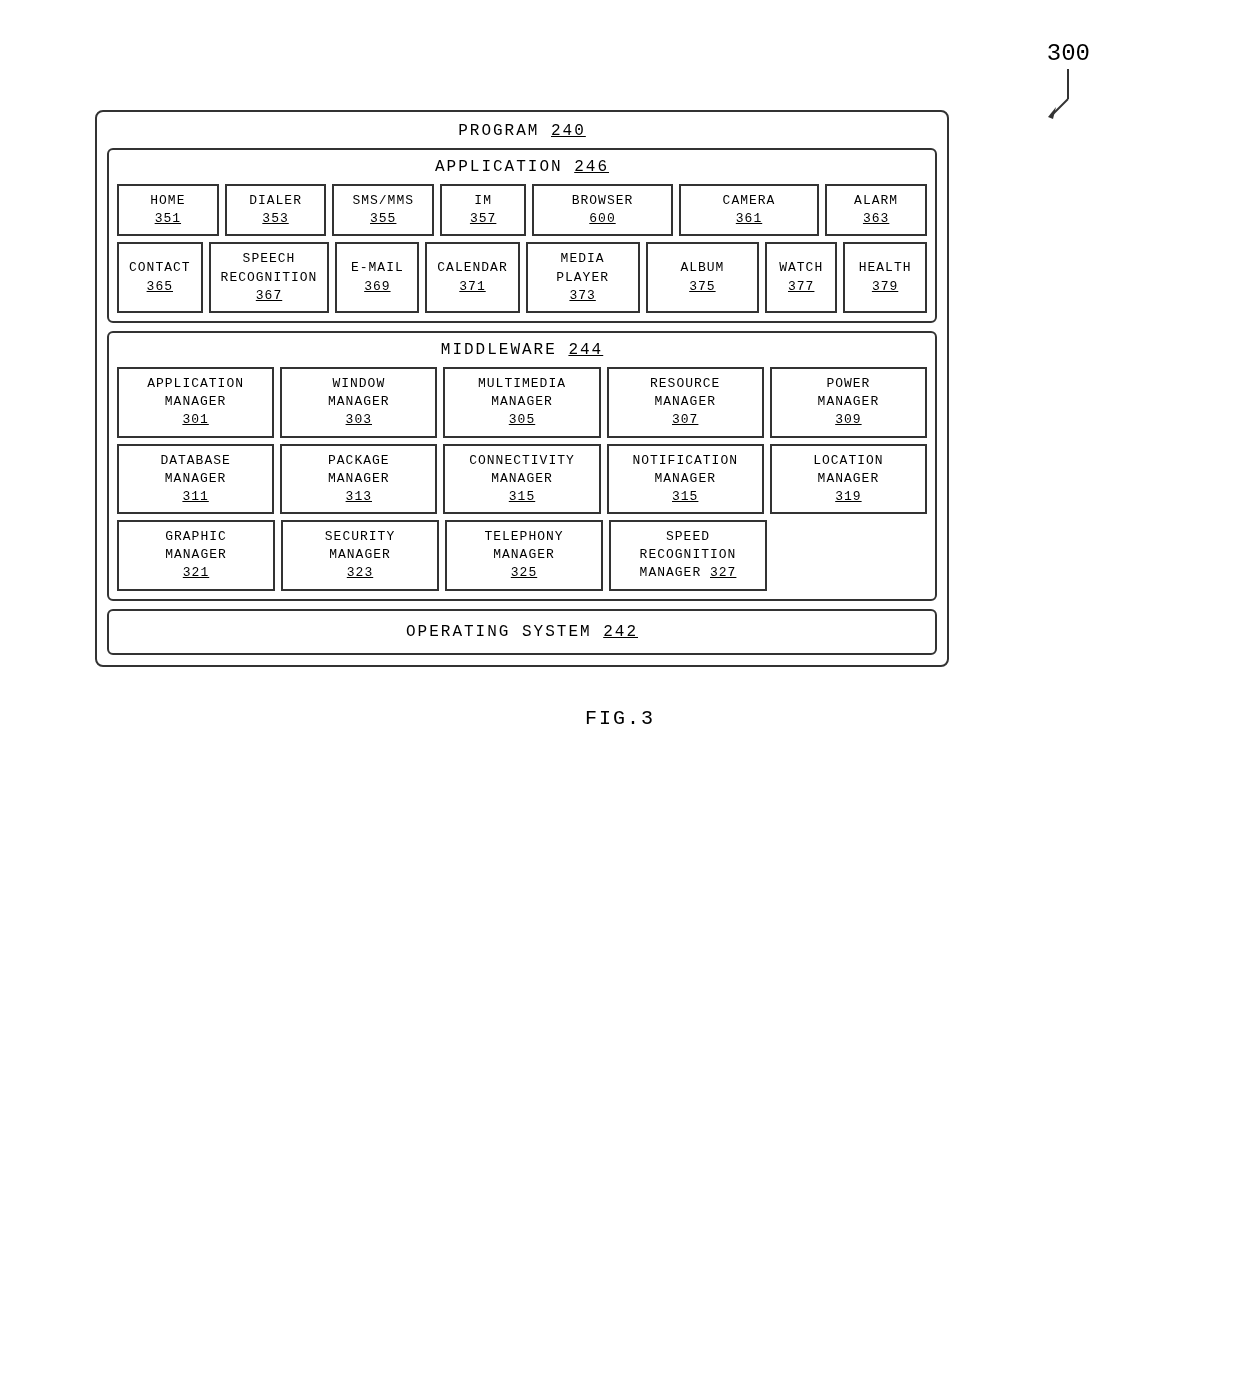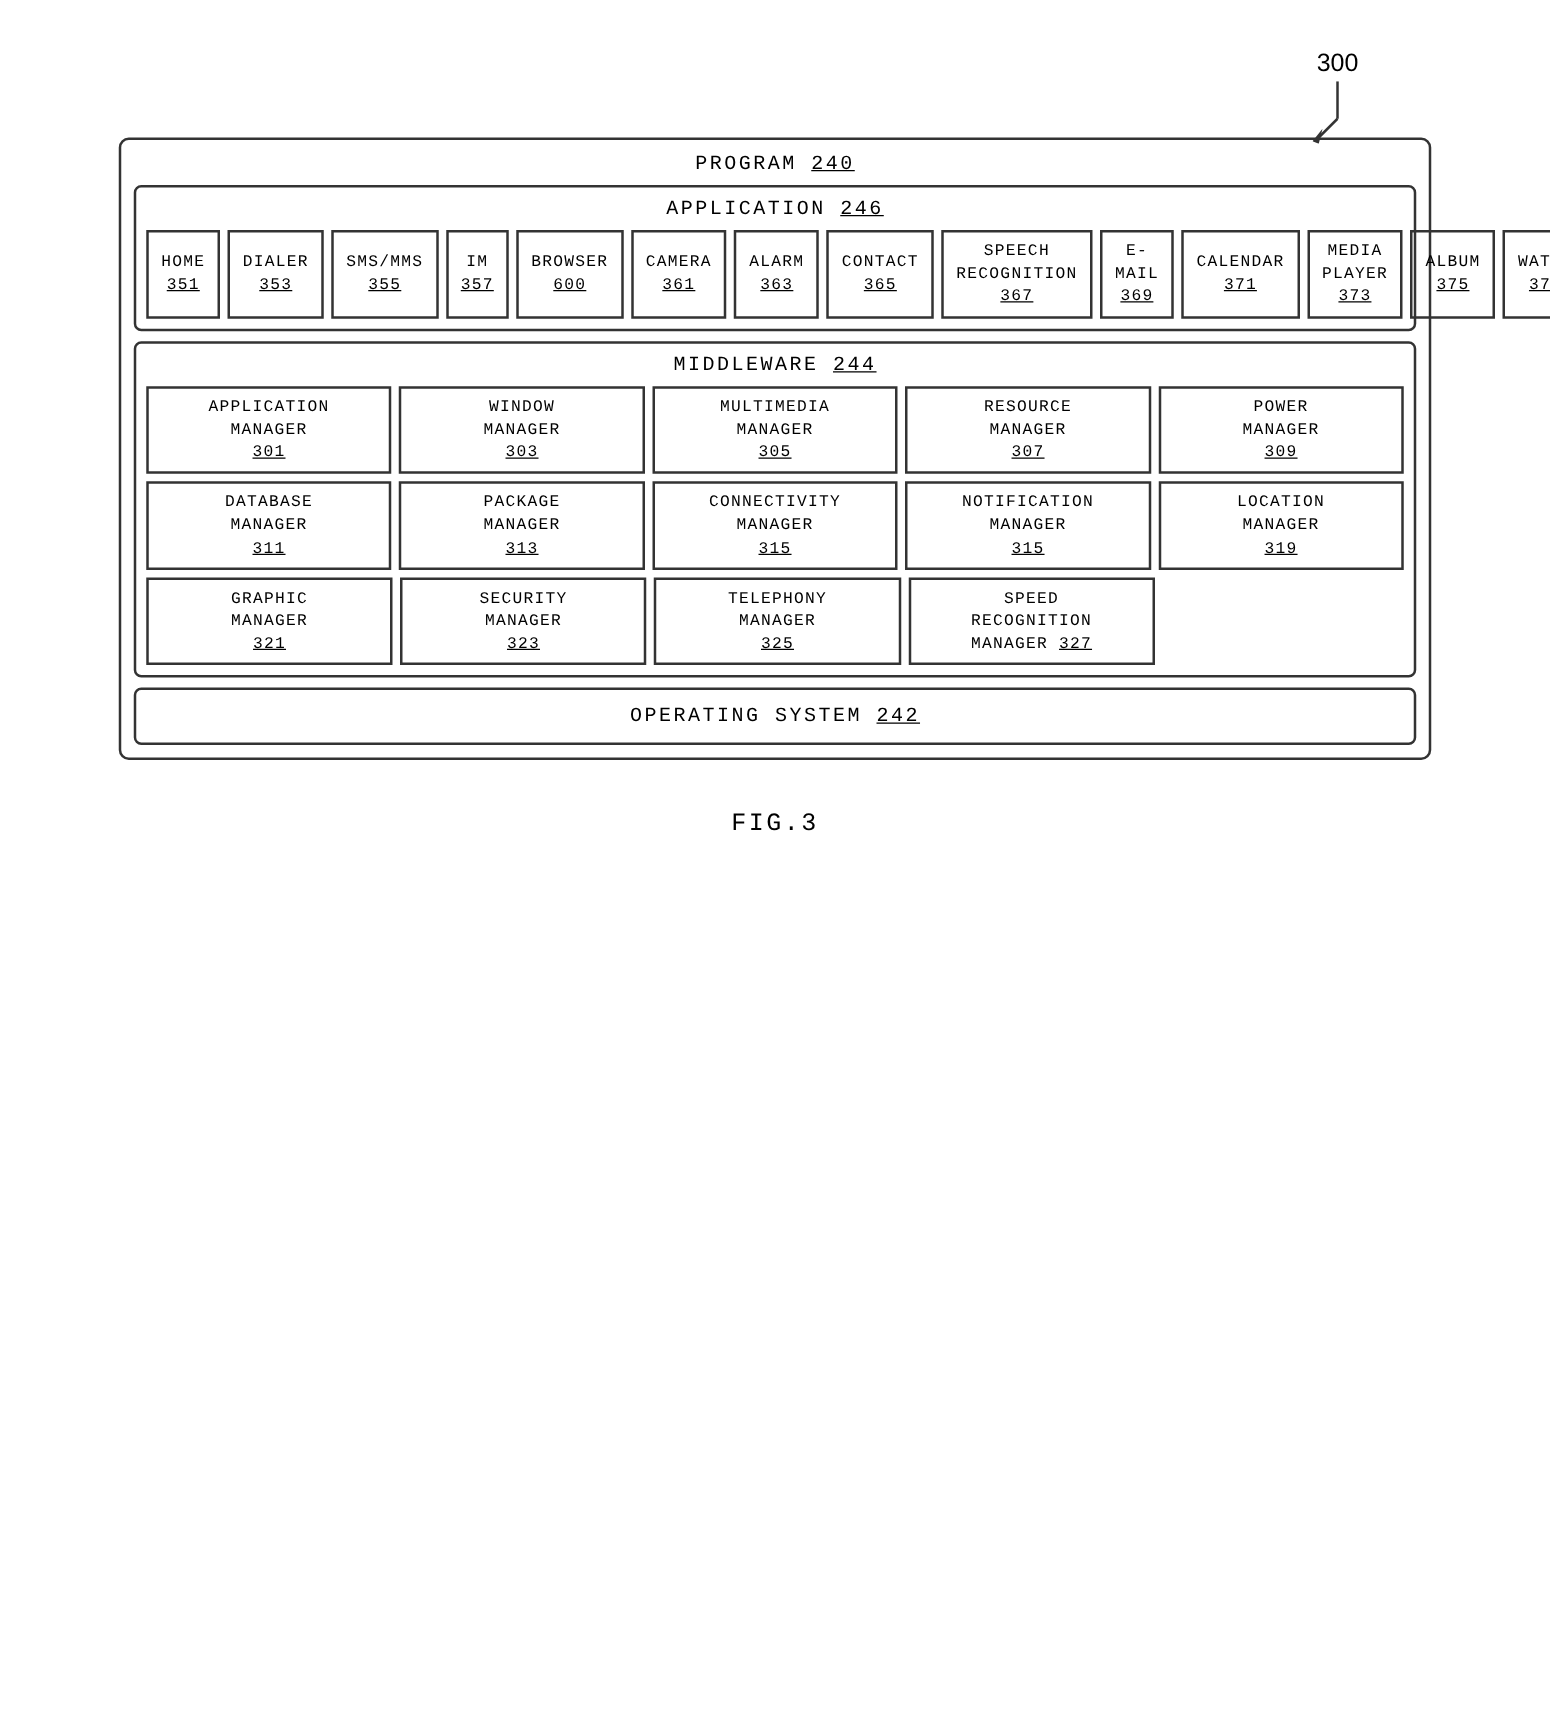--- a/index.html
+++ b/index.html
@@ -17,21 +17,21 @@
     .diagram-wrapper {
       position: relative;
       width: 1050px;
     }
 
     .main-box {
       margin-top: 70px;
       border: 2px solid #333;
       border-radius: 8px;
       padding: 10px;
-      width: 1050px;
+      width: 854px;
     }
 
     .section-title {
       text-align: center;
       font-size: 16px;
       letter-spacing: 2px;
       margin-bottom: 8px;
       font-family: 'Courier New', Courier, monospace;
     }
 
@@ -42,21 +42,21 @@
     .sub-box {
       border: 2px solid #333;
       border-radius: 6px;
       padding: 8px;
       margin-bottom: 8px;
     }
 
     
     .app-grid {
       display: flex;
-      flex-direction: row;
+      flex-direction: column;
       gap: 6px;
     }
 
     .app-row {
       display: flex;
       flex-direction: row;
       gap: 6px;
     }
 
     .app-cell {
@@ -129,21 +129,21 @@
       font-family: 'Courier New', Courier, monospace;
       letter-spacing: 2px;
     }
   </style>
 </head>
 <body>
 
 <div class="diagram-wrapper">
 
   <div style="position:absolute; top:0; right:55px; text-align:center;">
-    <span style="font-size:20px; font-family:Liberation Sans, sans-serif;text-align:right;">300</span>
+    <span style="font-size:24px; font-family:Liberation Mono, monospace;text-align:right;">300</span>
     <svg width="40" height="50" viewBox="0 0 40 50" style="display:block; margin: 2px auto 0 auto;">
       <line x1="20" y1="0" x2="20" y2="30" stroke="#333" stroke-width="2"></line>
       <line x1="20" y1="30" x2="5" y2="45" stroke="#333" stroke-width="2"></line>
       <polygon points="0,48 8,38 5,50" fill="#333"></polygon>
     </svg>
   </div>
 
   <div class="main-box" style="margin-top:70px;">
 
     <div class="section-title">

